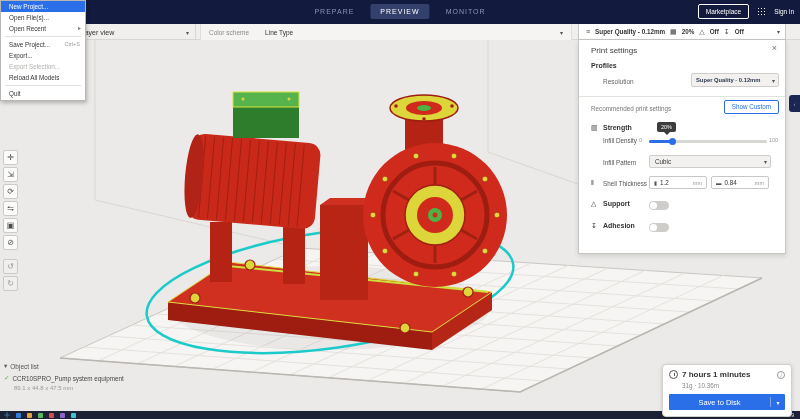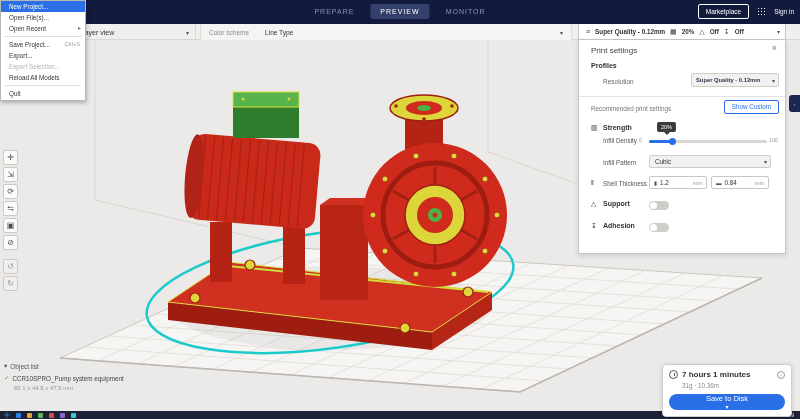--- a/index.html
+++ b/index.html
@@ -90,21 +90,21 @@
   .obj-dim { margin-top:3px; margin-left:10px; font-size:6px; color:#999; }
 
   
   .outpanel { position:absolute; right:8px; top:364px; width:130px; background:#fff; border:1px solid #d2d0cd; border-radius:4px; padding:5px 6px 6px; z-index:30; box-shadow:0 1px 4px rgba(0,0,0,.15); }
   .out-row1 { display:flex; align-items:center; gap:4px; }
   .clock-ic { width:9px; height:9px; border:1px solid #555; border-radius:50%; position:relative; flex:none; }
   .clock-ic:after { content:""; position:absolute; left:3.5px; top:1.5px; width:1px; height:3px; background:#555; }
   .out-time { font-size:8px; font-weight:bold; color:#333; flex:1; }
   .info-ic { width:8px; height:8px; border:1px solid #9a9a9a; border-radius:50%; color:#9a9a9a; font-size:5px; display:flex; align-items:center; justify-content:center; font-style:italic; }
   .out-mat { font-size:6.3px; color:#8a8a8a; margin:3px 0 5px 13px; }
-  .save-btn { height:16px; background:#2a6fe8; border-radius:8px; color:#fff; display:flex; align-items:center; cursor:pointer;flex-direction:column; }
+  .save-btn { height:16px; background:#2a6fe8; border-radius:1px; color:#fff; display:flex; align-items:center; cursor:pointer; }
   .save-btn .lbl { flex:1; text-align:center; font-size:7.5px; }
   .save-btn .sep { width:1px; height:10px; background:rgba(255,255,255,.4); }
   .save-btn .chev { width:14px; text-align:center; font-size:6px; }
 
   
   .taskbar { position:absolute; left:0; bottom:0; width:800px; height:8px; background:#1c2136; z-index:28; display:flex; align-items:center; gap:6px; padding-left:4px; }
   .tb-start { width:6px; height:6px; background:linear-gradient(#4aa3e8,#4aa3e8); clip-path:polygon(0 0,45% 0,45% 45%,0 45%,0 55%,45% 55%,45% 100%,0 100%,55% 100%,55% 55%,100% 55%,100% 100%,100% 45%,55% 45%,55% 0,100% 0); cursor:pointer; }
   .tb-ic { width:5px; height:5px; border-radius:1px; cursor:pointer; }
   .tb-clock { position:absolute; right:6px; font-size:5.5px; color:#e8e8ee; }
 

